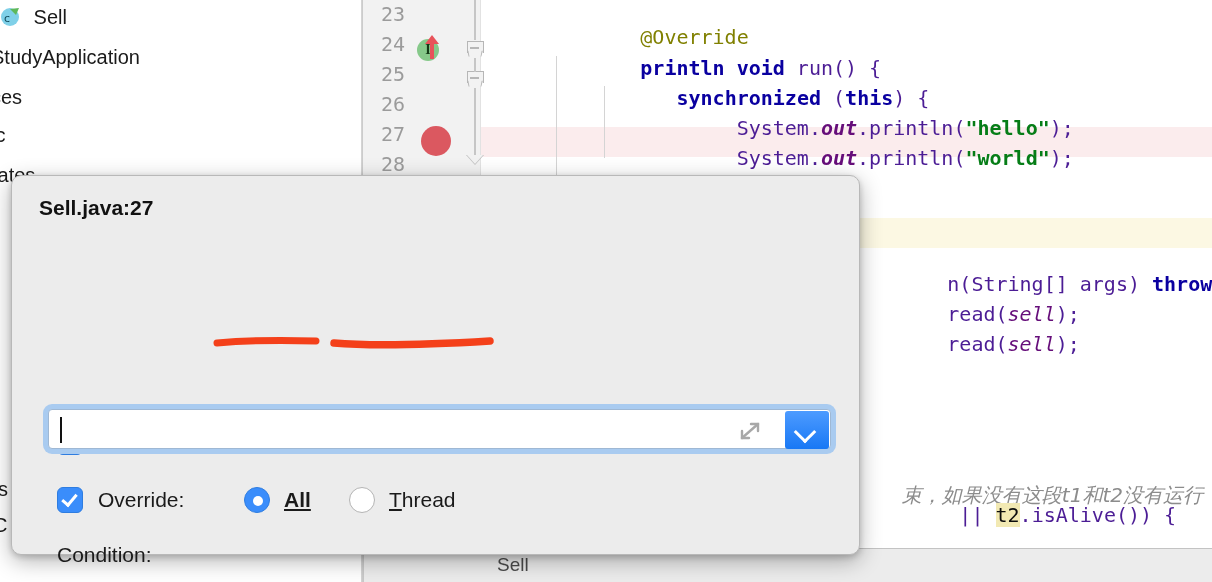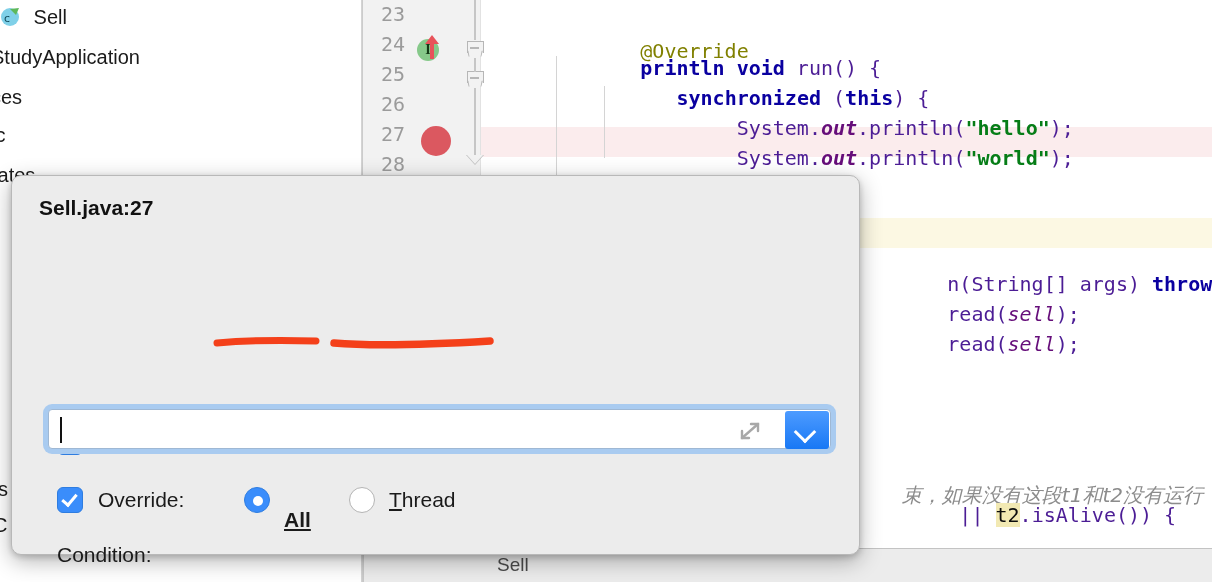--- a/index.html
+++ b/index.html
@@ -277,21 +277,21 @@
     <div class="fold-line" style="left:111px; top:58px; height:14px;"></div>
     <div class="fold-line" style="left:111px; top:88px; height:70px;"></div>
     <div class="fold-end-o" style="left:103px; top:155px;"></div>
     <div class="fold-end" style="left:104px; top:155px;"></div>
 
     <div class="indent-guide" style="left:193px; top:56px; height:126px;"></div>
     <div class="indent-guide" style="left:241px; top:86px; height:72px;"></div>
     <div class="indent-guide" style="left:128px; top:188px; height:394px;"></div>
 
     <div class="code-layer">
-      <div class="codeline" style="left:181px; top:15px;">
+      <div class="codeline" style="left:181px; top:1px;">
         <span class="ann">@Override</span>
       </div>
 
       <div class="codeline" style="left:181px; top:32px;">
         <span class="kw">println void</span><span class="plain"> run() {</span>
       </div>
 
       <div class="codeline" style="left:169px; top:62px;">
         <span class="plain">    </span><span class="kw">synchronized</span><span class="plain"> (</span><span class="kw">this</span><span class="plain">) {</span>
       </div>
@@ -348,21 +348,21 @@
     <div class="lbl" style="left:86px; top:254px;">Enabled</div>
 
     <div class="cbx" style="left:45px; top:311px;">
       <div class="tick"></div>
     </div>
     <div class="lbl" style="left:86px; top:312px;">Override:</div>
 
     <div class="radio sel" style="left:232px; top:311px;">
       <div class="dot"></div>
     </div>
-    <div class="lbl mnem" style="left:272px; top:312px; font-weight:bold;margin-top:20px;">All</div>
+    <div class="lbl mnem" style="left:272px; top:312px; font-weight:bold;">All</div>
 
     <div class="radio" style="left:337px; top:311px;"></div>
     <div class="lbl" style="left:377px; top:312px;"><span class="mnem">T</span>hread</div>
 
     <div class="lbl" style="left:45px; top:367px;">Condition:</div>
 
     <div class="field-wrap" style="left:31px; top:228px;">
       <div class="field-inner">
         <div class="caret"></div>
         <div class="expand-icon">

